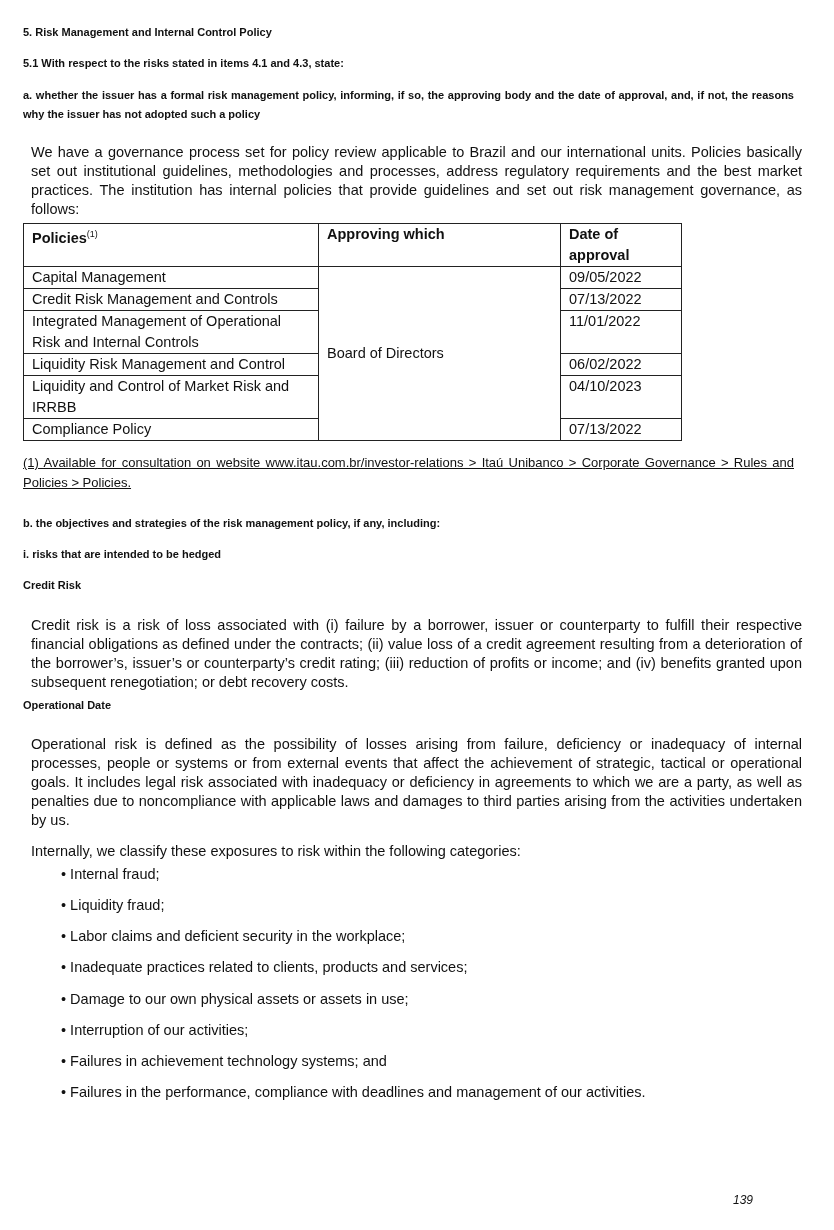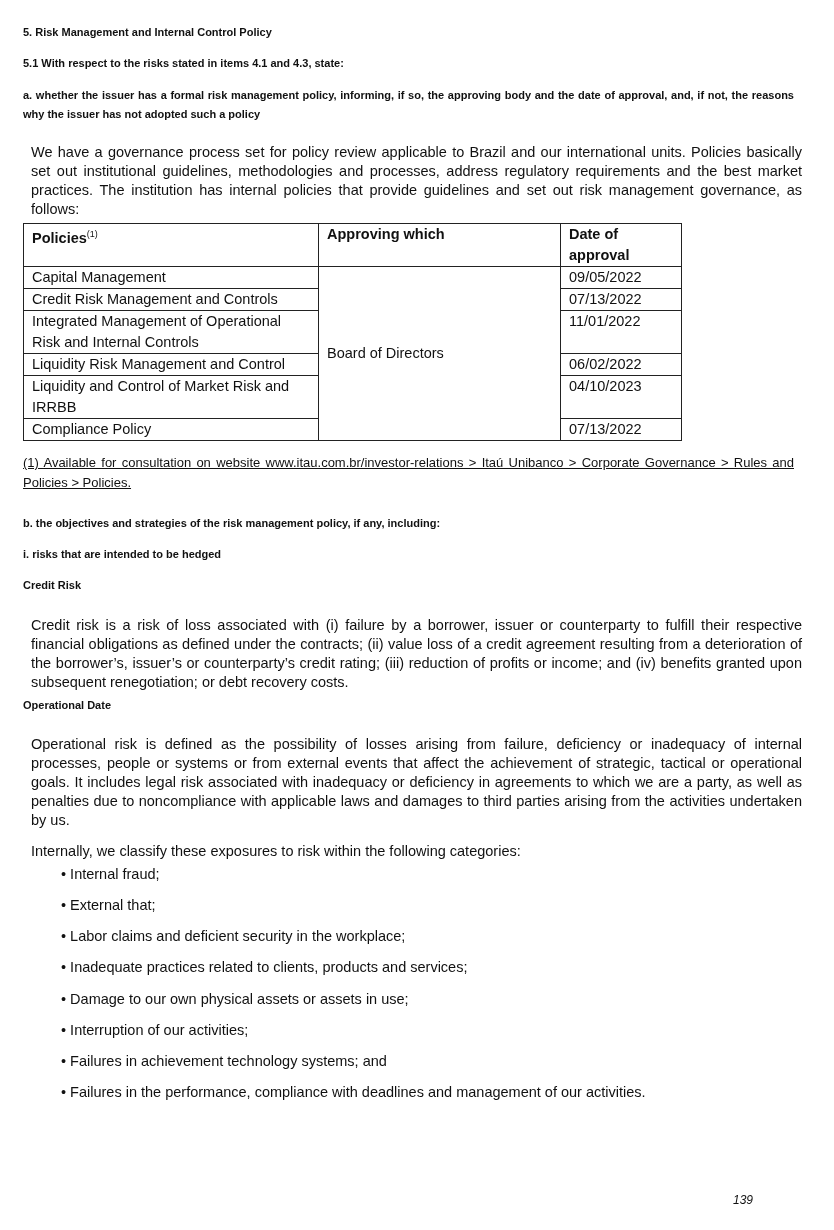--- a/index.html
+++ b/index.html
@@ -77,21 +77,21 @@
   <h3 class="h" style="top:514px">b. the objectives and strategies of the risk management policy, if any, including:</h3>
   <h4 class="h" style="top:545px">i. risks that are intended to be hedged</h4>
   <h4 class="h" style="top:576px">Credit Risk</h4>
   <p class="p" style="top:608px">Credit risk is a risk of loss associated with (i) failure by a borrower, issuer or counterparty to fulfill their respective financial obligations as defined under the contracts; (ii) value loss of a credit agreement resulting from a deterioration of the borrower’s, issuer’s or counterparty’s credit rating; (iii) reduction of profits or income; and (iv) benefits granted upon subsequent renegotiation; or debt recovery costs.</p>
   <h4 class="h" style="top:696px">Operational Date</h4>
   <p class="p" style="top:727px">Operational risk is defined as the possibility of losses arising from failure, deficiency or inadequacy of internal processes, people or systems or from external events that affect the achievement of strategic, tactical or operational goals. It includes legal risk associated with inadequacy or deficiency in agreements to which we are a party, as well as penalties due to noncompliance with applicable laws and damages to third parties arising from the activities undertaken by us.</p>
   <p class="p" style="top:834px">Internally, we classify these exposures to risk within the following categories:</p>
 
   <div>
     <div class="bullet" style="top:865px">• Internal fraud;</div>
-    <div class="bullet" style="top:896px">• External that;</div>
+    <div class="bullet" style="top:896px">• Liquidity fraud;</div>
     <div class="bullet" style="top:927px">• Labor claims and deficient security in the workplace;</div>
     <div class="bullet" style="top:958px">• Inadequate practices related to clients, products and services;</div>
     <div class="bullet" style="top:990px">• Damage to our own physical assets or assets in use;</div>
     <div class="bullet" style="top:1021px">• Interruption of our activities;</div>
     <div class="bullet" style="top:1052px">• Failures in achievement technology systems; and</div>
     <div class="bullet" style="top:1083px">• Failures in the performance, compliance with deadlines and management of our activities.</div>
   </div>
 </div>
 
 <div class="pageno">139</div>

